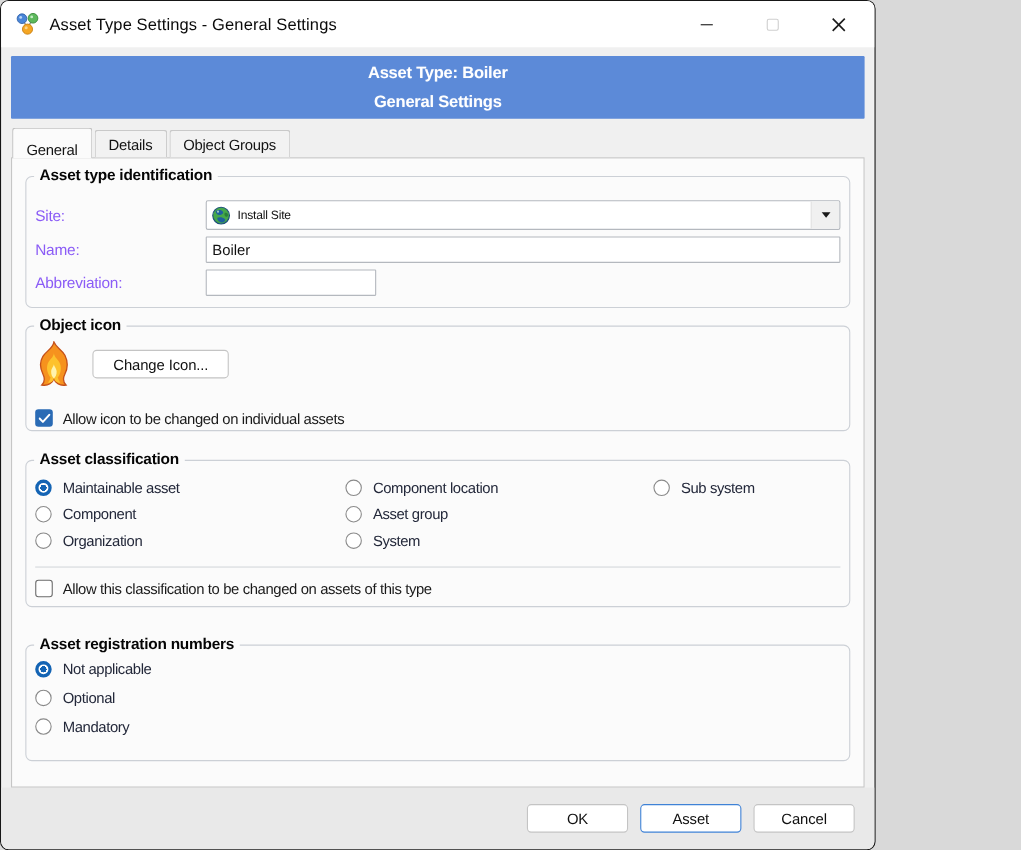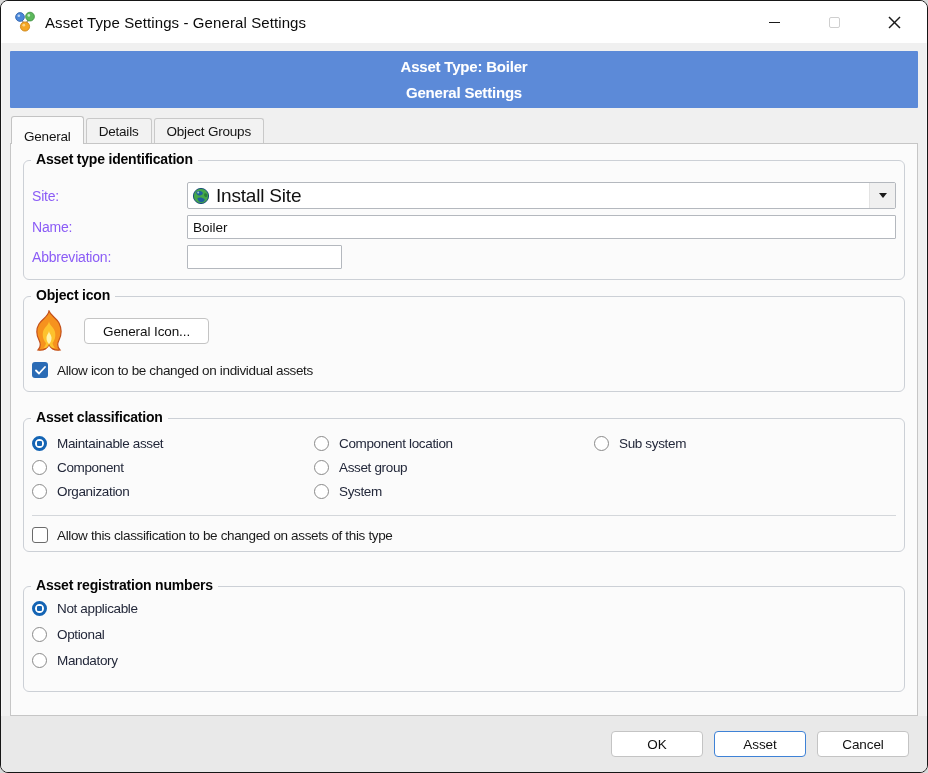--- a/index.html
+++ b/index.html
@@ -3,21 +3,21 @@
 <meta charset="utf-8">
 <style>
   * { margin: 0; padding: 0; box-sizing: border-box; }
   html, body { width: 928px; height: 773px; }
   body {
     font-family: "Liberation Sans", sans-serif;
     background: #d9d9d9;
     -webkit-font-smoothing: antialiased;
   }
   .dialog {
-    width: 928px; height: 773px;
+    width: 796px; height: 773px;
     background: #f0f0f0;
     border: 1px solid #161616;
     border-radius: 8px;
     overflow: hidden;
     display: flex; flex-direction: column;
     box-shadow: inset 0 0 0 1px rgba(255,255,255,.4);
     justify-content: space-between;
   }
   
   .titlebar {
@@ -78,21 +78,21 @@
   }
   
   .gb-ident { height: 120px; padding: 21px 8px 0 8px; margin-top: 8px; }
   .form-row { display: flex; align-items: center; margin-bottom: 6px; }
   .form-label { width: 155px; font-size: 14px; color: #8b5cf6; letter-spacing: -0.2px; }
   .combo {
     flex: 1 1 auto; height: 27px; background: #ffffff; border: 1px solid #b4b8be;
     border-radius: 2px; display: flex; align-items: center; overflow: hidden;
   }
   .combo-content { display: flex; align-items: center; gap: 6px; padding-left: 4px; flex: 1 1 auto; }
-  .combo-text { font-size: 19px; color: #111; letter-spacing: -0.2px; }
+  .combo-text { font-size: 11px; color: #111; letter-spacing: -0.2px; }
   .combo-btn {
     width: 26px; height: 100%; background: #f0f0f0; border-left: 1px solid #e3e3e3;
     display: flex; align-items: center; justify-content: center;
   }
   .dd-arrow { width: 0; height: 0; border-left: 4.5px solid transparent; border-right: 4.5px solid transparent; border-top: 5px solid #1a1a1a; }
   .textinput {
     height: 24px; background: #ffffff; border: 1px solid #b4b8be; border-radius: 1px;
     font-family: "Liberation Sans", sans-serif; font-size: 13.5px; color: #111;
     padding: 0 5px; outline: none;
   }
@@ -100,21 +100,21 @@
   .input-abbrev { width: 155px; }
   
   .gb-icon { height: 96px; margin-top: 16px; padding: 12px 8px 0 8px; }
   .icon-row { display: flex; align-items: center; gap: 18px; height: 44px; }
   .flame { width: 34px; height: 42px; }
   .btn {
     background: #ffffff; border: 1px solid #c4c4c4; border-radius: 4px;
     font-family: "Liberation Sans", sans-serif; font-size: 13.5px; color: #101010;
     height: 26px; padding: 0 18px; letter-spacing: -0.1px;
   }
-  .check-row { display: flex; align-items: center; gap: 9px; margin-top: 9px; }
+  .check-row { display: flex; align-items: center; gap: 9px; margin-top: 19px; }
   .checkbox {
     width: 16px; height: 16px; border-radius: 3px; flex: 0 0 auto;
     display: flex; align-items: center; justify-content: center;
   }
   .checkbox.checked { background: #2a6bb5; }
   .checkbox.unchecked { background: #fff; border: 1.5px solid #6b6b6b; }
   .check-label { font-size: 13.5px; color: #1a1a1a; letter-spacing: -0.35px; }
   
   .gb-class { height: 134px; margin-top: 26px; padding: 12px 8px 0 8px; }
   .radio-grid {
@@ -223,21 +223,21 @@
     </div>
 
     <div class="groupbox gb-icon">
       <div class="gb-title">Object icon</div>
       <div class="icon-row">
         <svg class="flame" viewBox="0 0 34 42">
           <path d="M17 1 C16 7 10 9 7 14 C4 19 4.5 25 7 30 C9.5 35 8 38 6 40 C12 41 16 38 17 34 C18 38 22 41 28 40 C26 38 24.5 35 27 30 C29.5 25 30 19 27 13 C24 7.5 19 6 17 1 Z" fill="#f6921e" stroke="#c4501a" stroke-width="1.2"></path>
           <path d="M17 10 C17.5 15 12 17 11 22 C10 26.5 12 31 14 33 C13.5 35.5 12.5 37 11.5 38 C15 38.4 17 36 17 33 C17.2 36 19.5 38.4 23 38 C22 37 21 35.5 20.5 33 C22.5 31 24 26.5 23 22 C22 17 16.5 15 17 10 Z" fill="#fdc22d"></path>
           <path d="M17 20 C17.3 23 14.8 24.5 14.5 27.5 C14.2 30.5 15.8 33 17 34 C18.2 33 19.8 30.5 19.5 27.5 C19.2 24.5 16.7 23 17 20 Z" fill="#fff3ae"></path>
         </svg>
-        <button class="btn">General Icon...</button>
+        <button class="btn">Change Icon...</button>
       </div>
       <div class="check-row">
         <div class="checkbox checked">
           <svg width="11" height="9" viewBox="0 0 11 9">
             <polyline points="1,4.5 4,7.5 10,1" fill="none" stroke="#ffffff" stroke-width="1.8" stroke-linecap="round" stroke-linejoin="round"></polyline>
           </svg>
         </div>
         <span class="check-label">Allow icon to be changed on individual assets</span>
       </div>
     </div>

